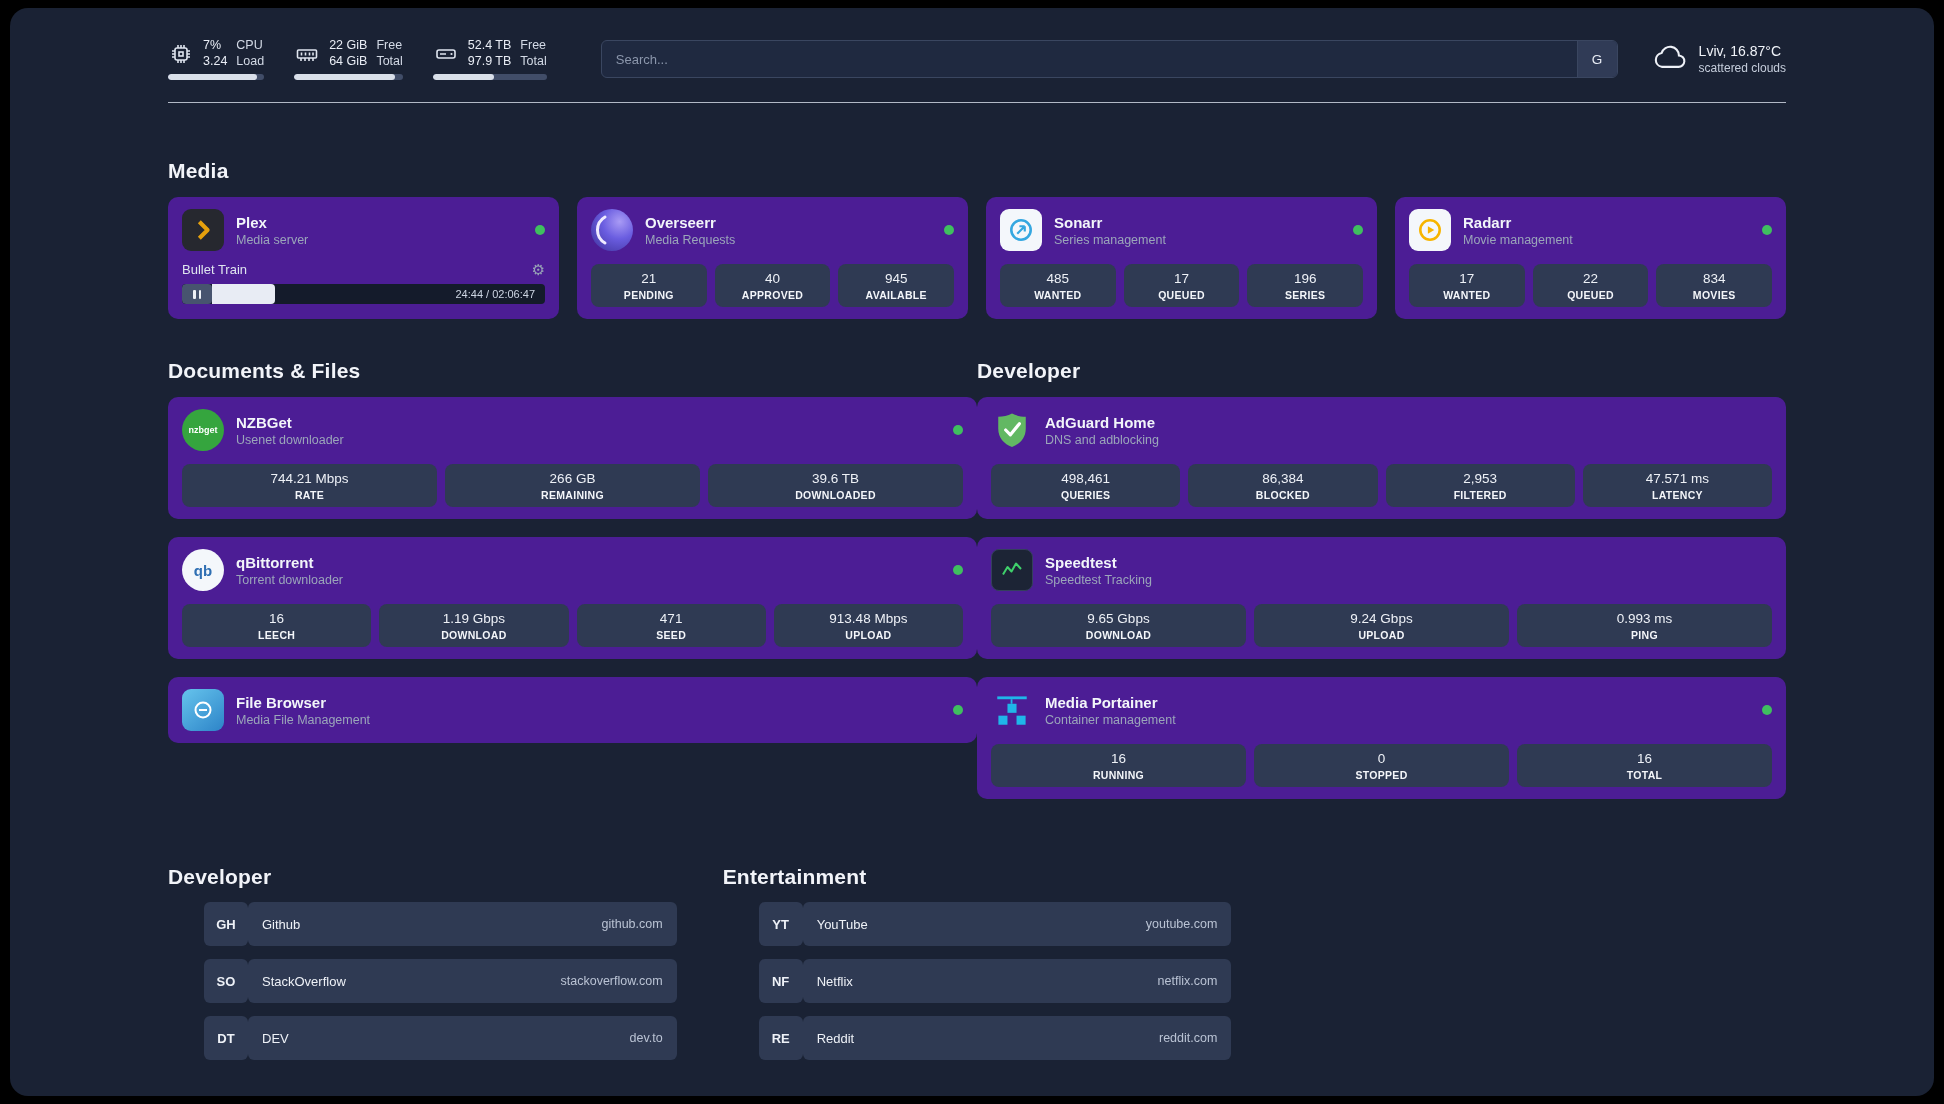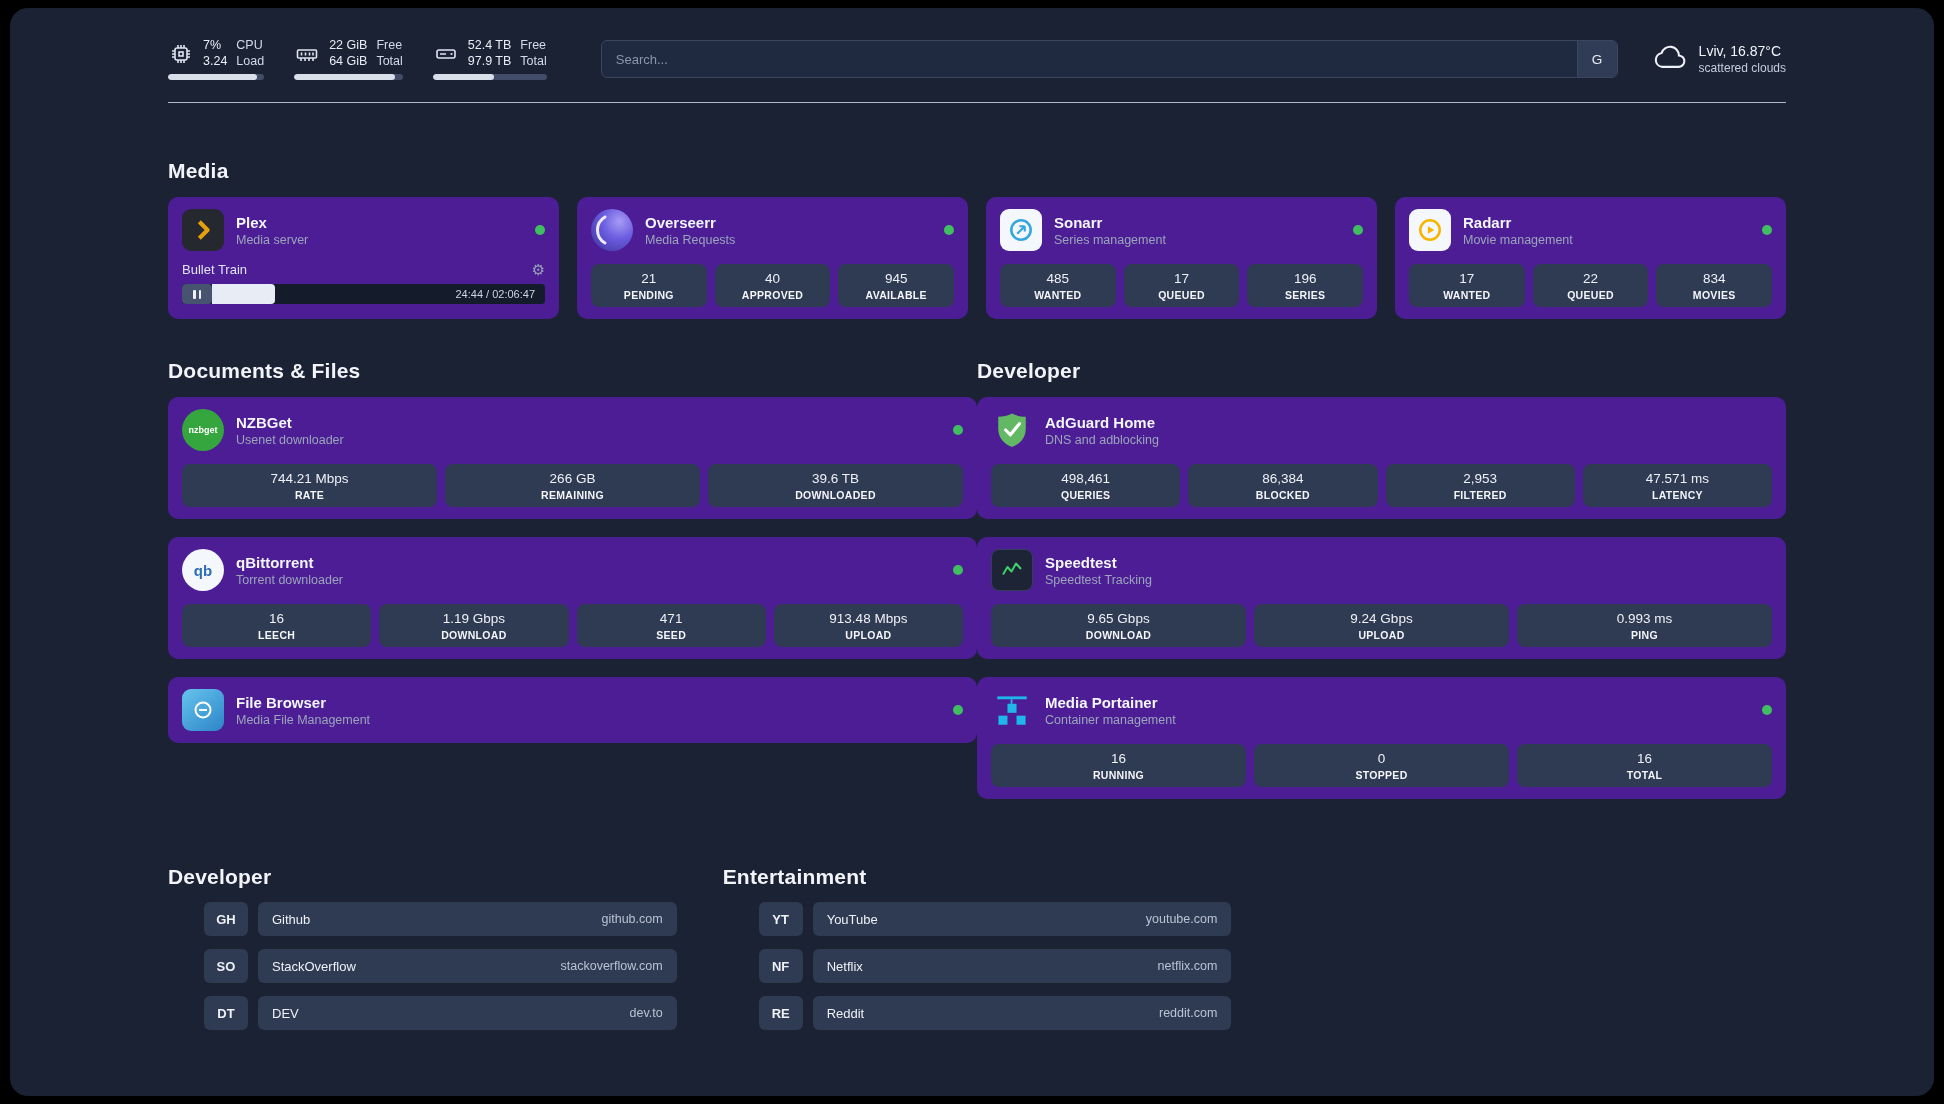--- a/index.html
+++ b/index.html
@@ -72,21 +72,21 @@
   .pfill { position: absolute; left: 0; top: 0; height: 100%; background: #e8ecf4; border-radius: 0 4px 4px 0; }
   .ptime { position: absolute; right: 10px; top: 50%; transform: translateY(-50%);
     font-size: 11px; color: #cdd5e3; white-space: nowrap; }
 
   .twocol { display: grid; grid-template-columns: 1fr 1fr; margin-top: 40px; }
   .col-cards { display: flex; flex-direction: column; gap: 18px; margin-top: 14px; }
 
   
   .links { display: grid; grid-template-columns: 1fr 1fr 1fr; gap: 46px; margin-top: 66px; }
   .link-rows { margin-top: 13px; display: flex; flex-direction: column; gap: 13px; }
-  .link-row { display: flex; gap: 10px; height: 34px; cursor: pointer; padding-left: 36px; }
+  .link-row { display: flex; gap: 0; height: 44px; cursor: pointer; padding-left: 36px; }
   .link-badge { width: 44px; background: #2f3a53; border-radius: 6px; display: flex; align-items: center;
     justify-content: center; font-size: 13px; font-weight: 700; color: #eef1f7; flex: 0 0 44px; }
   .link-main { flex: 1; background: #2f3a53; border-radius: 6px; display: flex; align-items: center; padding: 0 14px; }
   .link-name { font-size: 13px; color: #eef1f7; }
   .link-domain { margin-left: auto; font-size: 12.5px; color: #bac3d4; }
 
   
   .icon-plex { background: #26282f; border-radius: 9px; }
   .icon-overseerr { border-radius: 50%;
     background: radial-gradient(circle at 68% 30%, #a99bf5 0%, #6a5de0 42%, #3b2f96 100%); overflow: hidden; }

